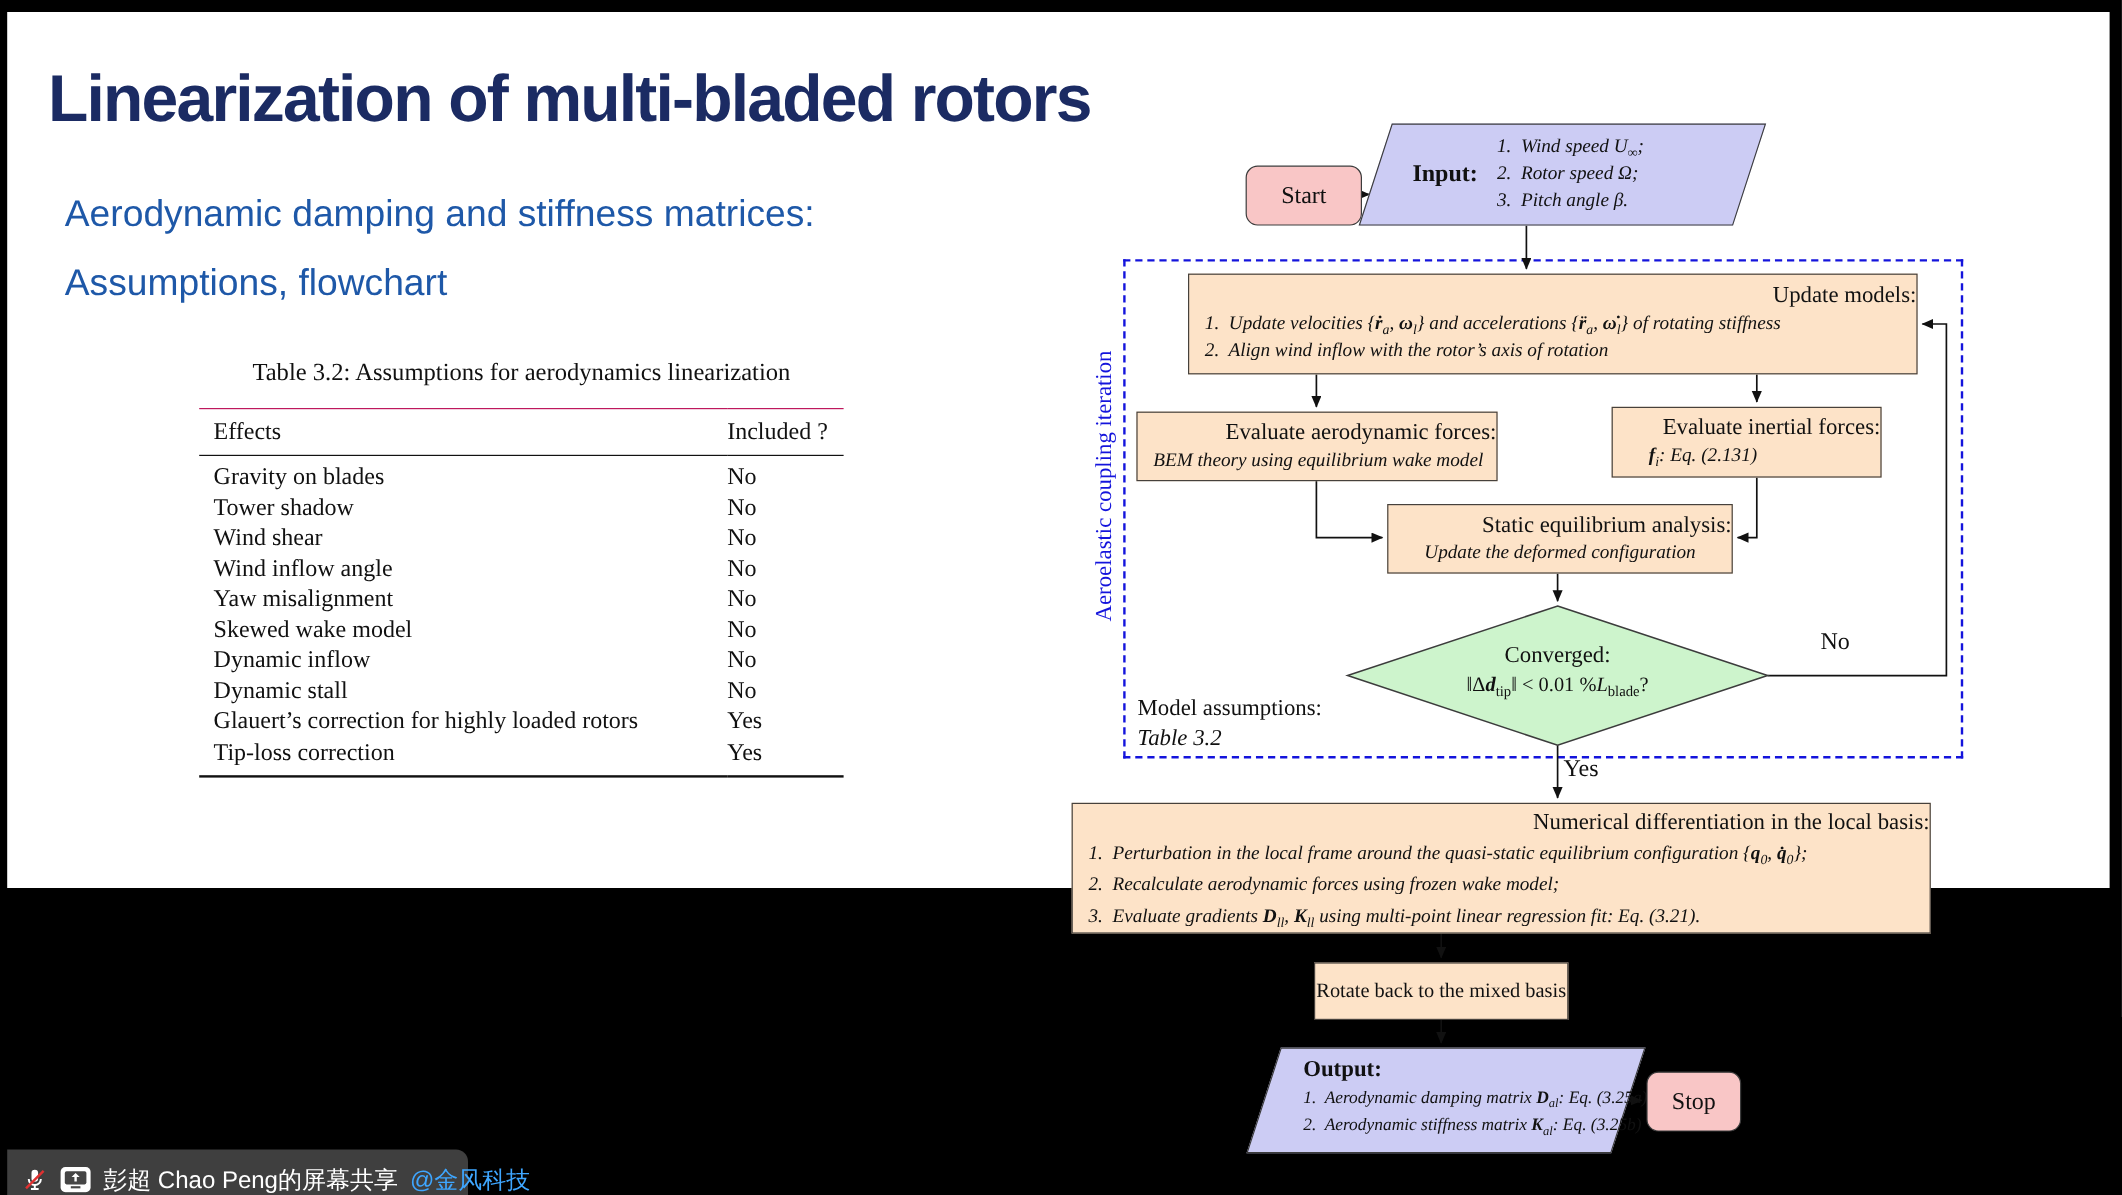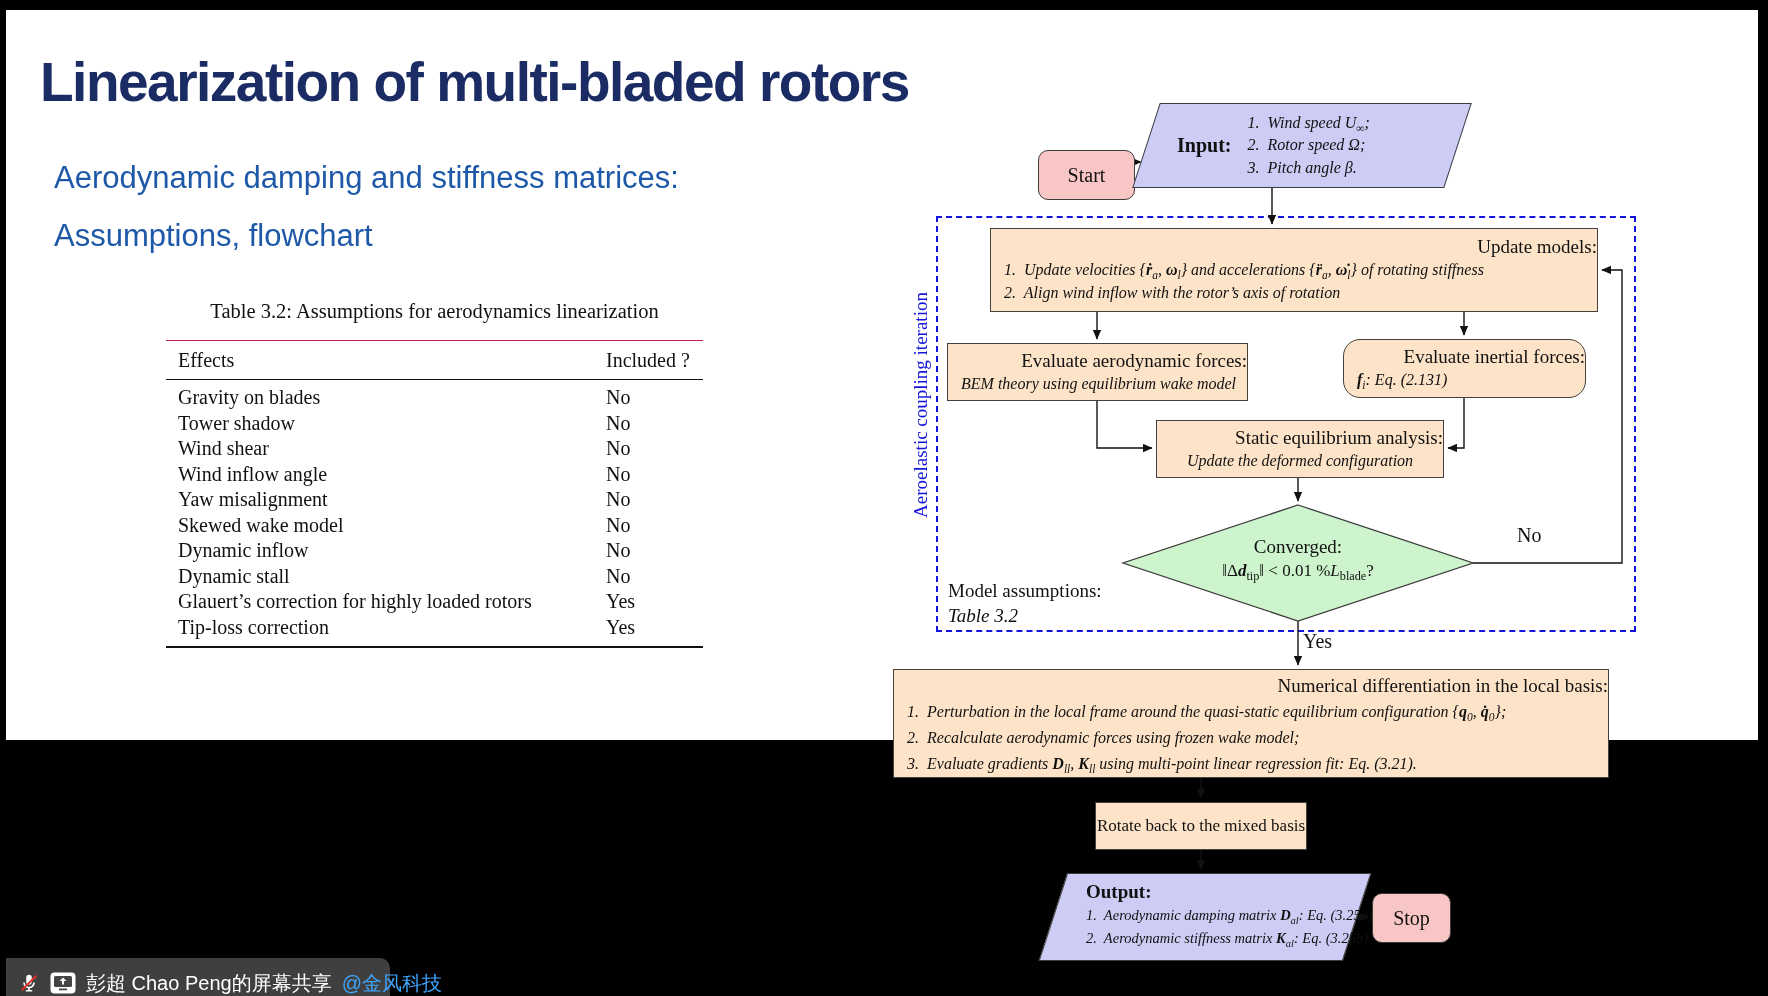--- a/index.html
+++ b/index.html
@@ -130,21 +130,21 @@
       <path d="M1298,478 L1298,501" marker-end="url(#arr)"></path>
       <path d="M1473,563 L1622,563 L1622,270 L1602,270" marker-end="url(#arr)"></path>
       <path d="M1298,621 L1298,665" marker-end="url(#arr)"></path>
       <path d="M1201,777 L1201,798" marker-end="url(#arr)"></path>
       <path d="M1201,850 L1201,869" marker-end="url(#arr)"></path>
       <path d="M1355,917 L1368,917" marker-end="url(#arr)"></path>
     </g>
     <polygon points="1298,505 1473,563 1298,621 1123,563" fill="#cdf4cc" stroke="#3c3c3c" stroke-width="1.3"></polygon>
   </svg>
 
-  <div class="fc pill serif" style="left:1038px;top:138px;width:95px;height:48px;margin-top:12px;">
+  <div class="fc pill serif" style="left:1038px;top:138px;width:95px;height:48px;">
     <span>Start</span>
   </div>
 
   <div class="fc para" style="left:1146px;top:103px;width:312px;height:85px;">
     <div class="pinner serif" style="display:flex;align-items:center;gap:16px;padding-left:30px;">
       <div style="font-weight:bold;font-size:20px;">Input:</div>
       <div>
         <div class="item"><span>1.  Wind speed U</span><sub>∞</sub><span>;</span></div>
         <div class="item">2.  Rotor speed Ω;</div>
         <div class="item">3.  Pitch angle β.</div>
@@ -156,21 +156,21 @@
     <div class="btitle">Update models:</div>
     <div class="item"><span>1.  Update velocities {</span><span class="bi">ṙ</span><sub>a</sub><span>, </span><span class="bi">ω</span><sub>l</sub><span>} and accelerations {</span><span class="bi">r̈</span><sub>a</sub><span>, </span><span class="bi">ω̇</span><sub>l</sub><span>} of rotating stiffness</span></div>
     <div class="item">2.  Align wind inflow with the rotor’s axis of rotation</div>
   </div>
 
   <div class="fc box serif" style="left:947px;top:343px;width:301px;height:58px;padding:4px 0 0 13px;">
     <div class="btitle">Evaluate aerodynamic forces:</div>
     <div class="item">BEM theory using equilibrium wake model</div>
   </div>
 
-  <div class="fc box serif" style="left:1343px;top:339px;width:243px;height:59px;padding:4px 0 0 13px;border-radius:17px;">
+  <div class="fc box serif" style="left:1343px;top:339px;width:225px;height:59px;padding:4px 0 0 30px;">
     <div class="btitle">Evaluate inertial forces:</div>
     <div class="item"><span class="bi">f</span><sub>i</sub><span>: Eq. (2.131)</span></div>
   </div>
 
   <div class="fc box serif" style="left:1156px;top:420px;width:288px;height:58px;padding-top:4px;text-align:center;">
     <div class="btitle">Static equilibrium analysis:</div>
     <div class="item">Update the deformed configuration</div>
   </div>
 
   <div class="fc serif" style="left:1168px;top:534px;width:260px;text-align:center;">

